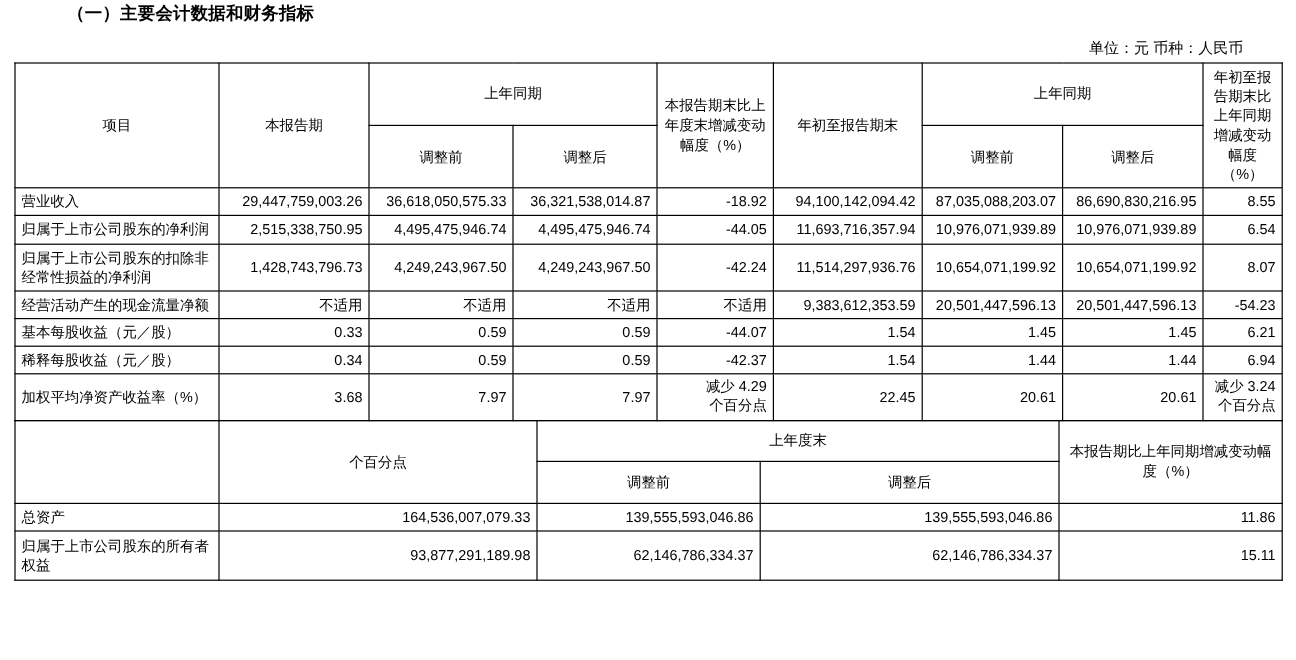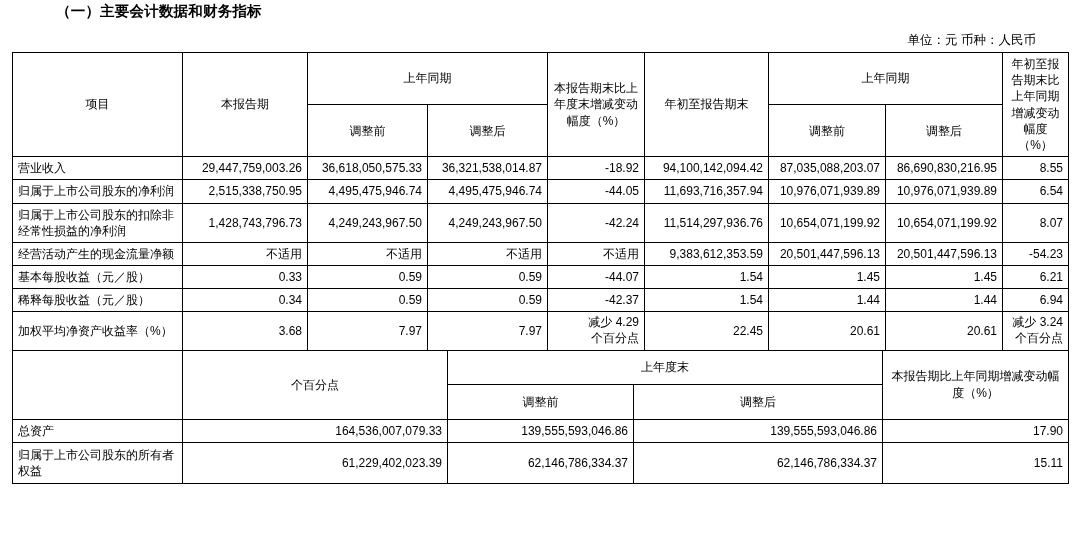--- a/index.html
+++ b/index.html
@@ -208,26 +208,26 @@
         <tr>
           <td class="hdr">调整前</td>
           <td class="hdr">调整后</td>
         </tr>
 
         <tr>
           <td class="l">总资产</td>
           <td class="r num">164,536,007,079.33</td>
           <td class="r num">139,555,593,046.86</td>
           <td class="r num">139,555,593,046.86</td>
-          <td class="r num">17.90</td>
+          <td class="r num">11.86</td>
         </tr>
 
         <tr>
           <td class="l" style="height:34px">归属于上市公司股东的所有者权益</td>
-          <td class="r num">61,229,402,023.39</td>
+          <td class="r num">93,877,291,189.98</td>
           <td class="r num">62,146,786,334.37</td>
           <td class="r num">62,146,786,334.37</td>
           <td class="r num">15.11</td>
         </tr>
       </tbody>
     </table>
 
   </div>
 </div>
 

